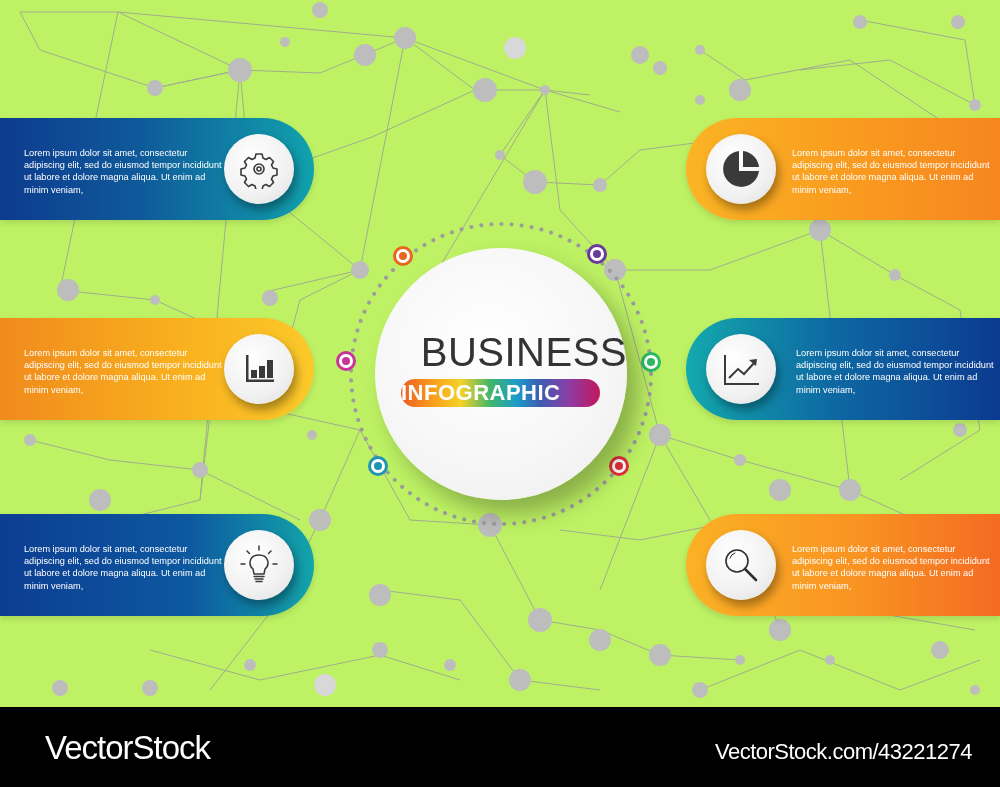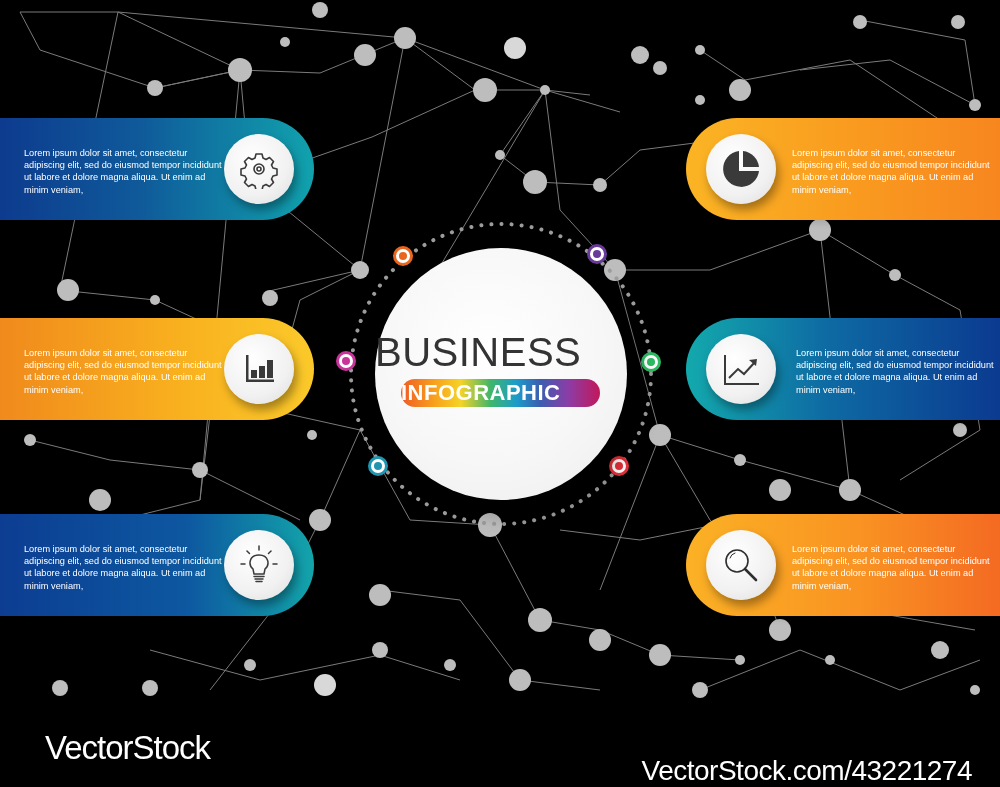--- a/index.html
+++ b/index.html
@@ -1,17 +1,17 @@
 <!DOCTYPE html>
 <html><head>
 <meta charset="utf-8">
 <style>
   html,body{margin:0;padding:0;}
   body{width:1000px;height:787px;position:relative;overflow:hidden;background:#fff;font-family:"Liberation Sans",sans-serif;}
-  #stage{position:absolute;left:0;top:0;width:1000px;height:707px;background:#000000;overflow:hidden;}
+  #stage{position:absolute;left:0;top:0;width:1000px;height:707px;background:#bef264;overflow:hidden;}
   #network{position:absolute;left:0;top:0;width:1000px;height:707px;}
   .banner{position:absolute;height:102px;box-shadow:0 3px 6px rgba(0,0,0,.12);}
   .banner.left{left:0;width:314px;border-radius:0 51px 51px 0;}
   .banner.right{left:686px;width:314px;border-radius:51px 0 0 51px;}
   .banner .txt{position:absolute;top:29px;color:#fff;font-size:9.2px;line-height:12.2px;width:200px;}
   .banner.left .txt{left:24px;}
   .banner.right .txt{left:106px;}
   .banner .btn{position:absolute;top:16px;width:70px;height:70px;border-radius:50%;
     background:radial-gradient(circle at 40% 35%,#ffffff 0%,#f1f1f1 60%,#dcdcdc 100%);
     box-shadow:3px 6px 10px rgba(0,0,0,.35);display:flex;align-items:center;justify-content:center;}
@@ -19,29 +19,29 @@
   .banner.right .btn{left:20px;}
   .blue-a{background:linear-gradient(90deg,#0d3b8e 0%,#0f5a9a 45%,#11a2ad 100%);}
   .orange-a{background:linear-gradient(90deg,#f08a1c 0%,#f9b21f 60%,#fbc92a 100%);}
   .blue-b{background:linear-gradient(90deg,#0c3d92 0%,#0d58a0 60%,#13a4aa 100%);}
   .orange-r{background:linear-gradient(90deg,#fbb424 0%,#f99a1f 55%,#f7861f 100%);}
   .teal-r{background:linear-gradient(90deg,#13a9ad 0%,#0e6aa3 45%,#0b3a90 100%);}
   .orange-r2{background:linear-gradient(90deg,#fbb125 0%,#f99322 55%,#f46a22 100%);}
   #center{position:absolute;left:375px;top:248px;width:252px;height:252px;border-radius:50%;
     background:radial-gradient(circle at 45% 40%,#ffffff 0%,#f7f7f7 55%,#ececec 100%);
     box-shadow:12px 14px 22px rgba(0,0,0,.28);}
-  #center-title{position:absolute;left:0;top:82px;width:100%;text-align:left;font-size:40px;color:#333;letter-spacing:0.5px;}
+  #center-title{position:absolute;left:0;top:82px;width:100%;text-align:right;font-size:40px;color:#333;letter-spacing:0.5px;}
   #center-sub{position:absolute;left:26px;top:131px;width:199px;height:28px;border-radius:14px;
     background:linear-gradient(90deg,#ef5a24 0%,#f8a61d 18%,#f5d327 30%,#3fb66b 45%,#1c9cc9 58%,#3d5cb0 70%,#8b3da6 84%,#c2185b 100%);
     color:#fff;font-weight:bold;font-size:22px;line-height:28px;letter-spacing:0.5px;}
   .ring{position:absolute;width:14px;height:14px;border-radius:50%;background:#fff;border:3px solid;box-sizing:content-box;}
   .ring::after{content:"";position:absolute;left:3px;top:3px;width:8px;height:8px;border-radius:50%;background:currentColor;}
   #footer{position:absolute;left:0;top:707px;width:1000px;height:80px;background:#000;}
   #footer-brand{position:absolute;left:45px;top:22px;color:#fff;font-size:33px;letter-spacing:-1px;}
-  #footer-url{position:absolute;right:28px;top:32px;color:#fff;font-size:28px;letter-spacing:-0.5px;margin-top:16px;}
+  #footer-url{position:absolute;right:28px;top:32px;color:#fff;font-size:22px;letter-spacing:-0.5px;}
 </style>
 </head>
 <body>
 
 <div id="stage">
 
   <svg id="network" viewBox="0 0 1000 707">
     <g stroke="#9a9a9a" stroke-width="1" fill="none" opacity="0.8">
       <polyline points="20,12 118,12 240,70 155,88 40,50 20,12"></polyline>
       <polyline points="118,12 405,38 545,90 590,95"></polyline>

